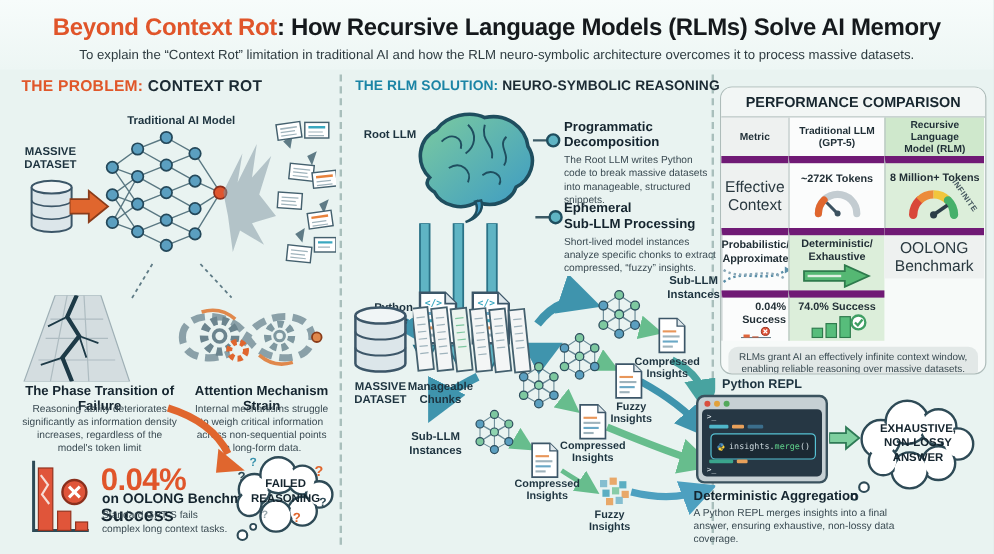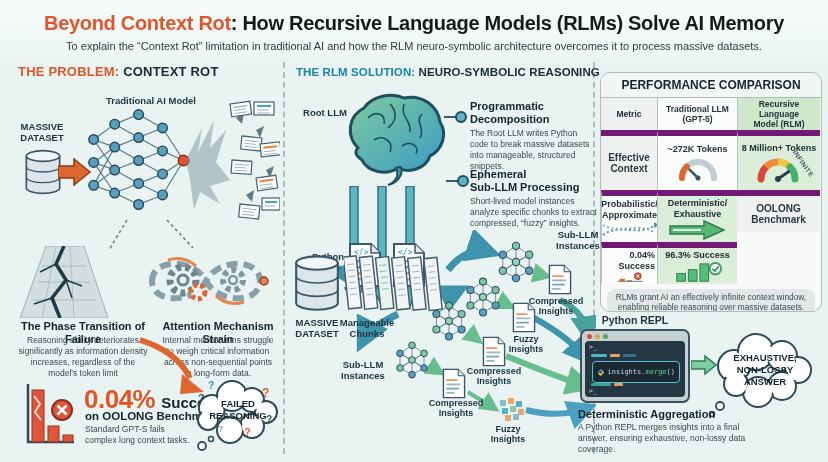--- a/index.html
+++ b/index.html
@@ -25,21 +25,21 @@
   .stat-val{font-size:26px;font-weight:bold;color:#E0552A;letter-spacing:-0.5px;}
   .stat-suf{font-size:15px;font-weight:bold;color:#14242e;}
   .cloud-txt{font-weight:bold;color:#14242e;text-align:center;line-height:1.25;}
   .qm{position:absolute;font-weight:bold;}
   
   .tbl{left:600px;top:72px;width:222px;height:240px;background:#f7faf9;border:1.5px solid #aebcba;border-radius:10px;box-sizing:border-box;overflow:hidden;}
   .tbl-title{height:24px;line-height:24px;text-align:center;font-weight:bold;font-size:12px;color:#17262e;border-bottom:1.5px solid #aebcba;background:#f2f6f5;}
   .tbl-grid{display:grid;grid-template-columns:56px 80px 83px;}
   .c{border-left:1px solid #b8c4c2;border-top:6px solid #701a75;box-sizing:border-box;display:flex;flex-direction:column;align-items:center;justify-content:center;text-align:center;padding:2px;}
   .c.first{border-left:none;}
-  .c.met{background:#eef1f0;font-weight:bold;font-size:10px;color:#2a3940;}
+  .c.met{background:#eef1f0;font-weight:normal;font-size:13px;color:#2a3940;}
   .c.llm{background:#fbfcfc;}
   .c.rlm{background:#dceeda;}
   .c .v{font-weight:bold;font-size:9px;color:#222f36;line-height:1.2;}
   .c.hdr{font-weight:bold;font-size:8.5px;color:#1f2e36;}
   .c.hdr.rlm{background:#cfe8cc;}
   .tbl-foot{margin:5px 6px;background:#e2e8e7;border-radius:8px;font-size:8.3px;color:#3a4b52;text-align:center;padding:3px 6px;line-height:1.25;}
   
   .terminal{left:580px;top:329px;width:110px;height:74px;background:#c6d0d4;border:2px solid #3a525e;border-radius:7px;box-sizing:border-box;padding:2px 3px 3px 3px;}
   .t-dots{display:flex;gap:3px;padding:1px 1px 2px 2px;}
   .t-dots i{width:5px;height:5px;border-radius:50%;display:block;}
@@ -231,21 +231,21 @@
   <svg class="abs" style="left:22px;top:382px;" width="56" height="66" viewBox="0 0 56 66">
     <path d="M6 2 V60 H52" stroke="#2e4a56" stroke-width="2.5" fill="none"></path>
     <rect x="10" y="8" width="12" height="52" fill="#E0553A" stroke="#93321f" stroke-width="1"></rect>
     <path d="M12 14 L18 22 L13 30 L19 38" stroke="#f6ddd6" stroke-width="1.8" fill="none"></path>
     <rect x="26" y="44" width="11" height="16" fill="#E0553A" stroke="#93321f" stroke-width="1"></rect>
     <rect x="41" y="53" width="10" height="7" fill="#E0553A" stroke="#93321f" stroke-width="1"></rect>
     <circle cx="40" cy="28" r="10" fill="#E0553A" stroke="#8a2f1d" stroke-width="2"></circle>
     <path d="M35.5 23.5 L44.5 32.5 M44.5 23.5 L35.5 32.5" stroke="#fff" stroke-width="2.5"></path>
   </svg>
 
-  <div class="abs stat-row" style="left:84px;top:384px;">
+  <div class="abs stat-row" style="left:84px;top:384px;flex-direction:column;">
     <span class="stat-val">0.04%</span>
     <span class="stat-suf">Success</span>
   </div>
   <div class="abs" style="left:85px;top:410px;font-size:11.5px;font-weight:bold;color:#14242e;">on OOLONG Benchmark</div>
   <div class="abs body-txt-l" style="left:85px;top:424px;width:112px;">Standard GPT-S fails complex long context tasks.</div>
 
   <svg class="abs" style="left:136px;top:336px;" width="70" height="64" viewBox="0 0 70 64">
     <path d="M4 4 C30 12 46 26 54 42" stroke="#E0662E" stroke-width="6" fill="none"></path>
     <polygon points="46,38 68,56 44,58" fill="#E0662E"></polygon>
   </svg>
@@ -511,21 +511,21 @@
         <span class="v">0.04% Success</span>
         <svg width="52" height="20" viewBox="0 0 52 20">
           <line x1="2" y1="18" x2="50" y2="18" stroke="#44606e" stroke-width="1.5"></line>
           <rect x="6" y="13" width="10" height="5" fill="#e0663c"></rect>
           <rect x="20" y="16" width="10" height="2" fill="#c05535"></rect>
           <circle cx="41" cy="8" r="6.5" fill="#E0553A" stroke="#93321f" stroke-width="1.5"></circle>
           <path d="M38 5 L44 11 M44 5 L38 11" stroke="#fff" stroke-width="1.8"></path>
         </svg>
       </div>
       <div class="c rlm" style="height:42px;">
-        <span class="v">96.3% Success</span>
+        <span class="v">74.0% Success</span>
         <svg width="52" height="22" viewBox="0 0 52 22">
           <rect x="4" y="13" width="9" height="8" fill="#57bd7b" stroke="#2e7a4c"></rect>
           <rect x="16" y="9" width="9" height="12" fill="#57bd7b" stroke="#2e7a4c"></rect>
           <rect x="28" y="3" width="9" height="18" fill="#57bd7b" stroke="#2e7a4c"></rect>
           <circle cx="44" cy="8" r="6" fill="#fff" stroke="#3f9e63" stroke-width="2"></circle>
           <path d="M41 8 L43.5 10.5 L47.5 5.5" stroke="#3f9e63" stroke-width="2" fill="none"></path>
         </svg>
       </div>
     </div>
     <div class="tbl-foot">RLMs grant AI an effectively infinite context window, enabling reliable reasoning over massive datasets.</div>

